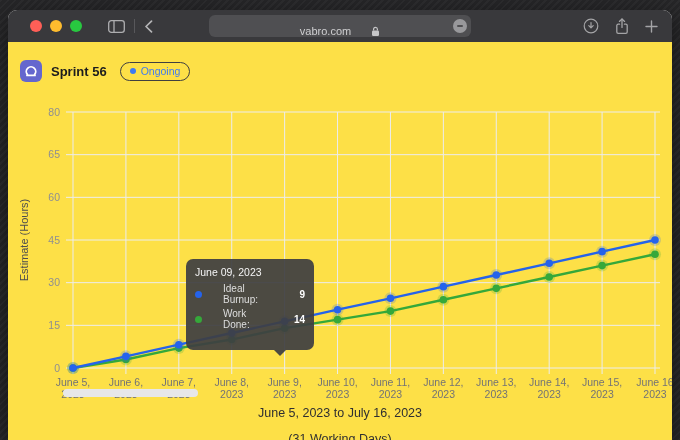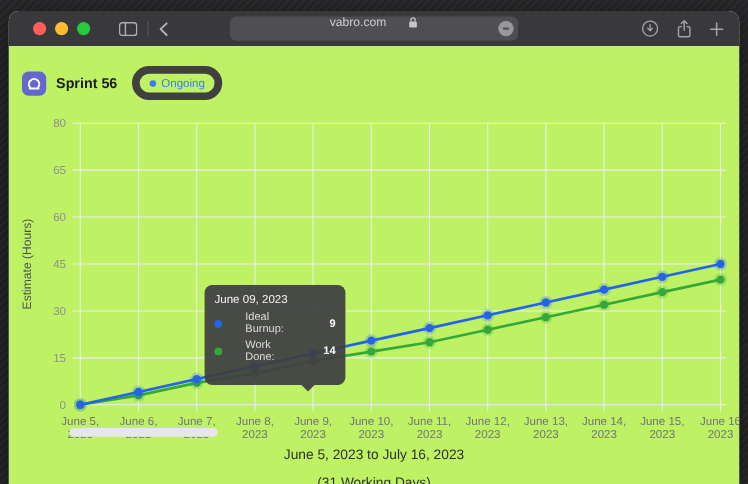--- a/index.html
+++ b/index.html
@@ -12,33 +12,33 @@
   
   .titlebar{height:32px;background:#39393c;display:flex;align-items:center;
     padding:0 14px;position:relative;}
   .lights{display:flex;gap:8px;margin-left:8px;}
   .light{width:12px;height:12px;border-radius:50%;}
   .tb-left{display:flex;align-items:center;gap:9px;margin-left:26px;}
   .tb-divider{width:1px;height:14px;background:#58585b;}
   .tb-btn{display:flex;align-items:center;justify-content:center;background:none;border:none;padding:0;cursor:default;}
   .urlbar{position:absolute;left:50%;top:5px;transform:translateX(-50%);
     width:262px;height:22px;background:#4f4f52;border-radius:6px;
-    display:flex;align-items:flex-start;justify-content:center;gap:20px;
+    display:flex;align-items:flex-end;justify-content:center;gap:20px;
     color:#cfcfd1;font-size:11px;}
   .url-reload{position:absolute;right:4px;top:4px;width:14px;height:14px;border-radius:50%;
     background:#98989b;display:flex;align-items:center;justify-content:center;border:none;padding:0;}
   .url-reload span{display:block;width:6px;height:1.6px;background:#4f4f52;border-radius:1px;}
   .tb-right{margin-left:auto;display:flex;align-items:center;gap:16px;}
   
-  .content{position:absolute;left:0;right:0;top:32px;bottom:0;background:#bef264;}
+  .content{position:absolute;left:0;right:0;top:32px;bottom:0;background:#fde047;}
   .page-header{position:absolute;left:12px;top:18px;display:flex;align-items:center;gap:9px;}
   .sprint-icon{width:22px;height:22px;border-radius:6px;background:#6467ce;
     display:flex;align-items:center;justify-content:center;}
   .sprint-title{font-size:13px;font-weight:700;color:#1c1c1e;}
-  .badge{display:inline-flex;align-items:center;gap:5px;border:7px solid #404040;
+  .badge{display:inline-flex;align-items:center;gap:5px;border:1px solid #404040;
     color:#3f7bf0;border-radius:999px;padding:2.5px 9px;font-size:10.5px;margin-left:4px;}
   .badge-dot{width:6px;height:6px;border-radius:50%;background:#3f7bf0;}
   .legend{position:absolute;top:40px;left:0;width:100%;display:flex;justify-content:center;gap:26px;}
   .legend-item{display:flex;align-items:center;gap:7px;font-size:12px;color:#2c2c2e;}
   .legend-dot{width:13px;height:13px;border-radius:50%;}
   .chart-wrap{position:absolute;left:0;top:60px;width:528px;height:312px;}
   .chart-wrap svg{overflow:visible;}
   .hscroll{position:absolute;left:55px;top:287px;width:135px;height:8px;border-radius:4px;
     background:#e7e7e9;z-index:4;}
   

